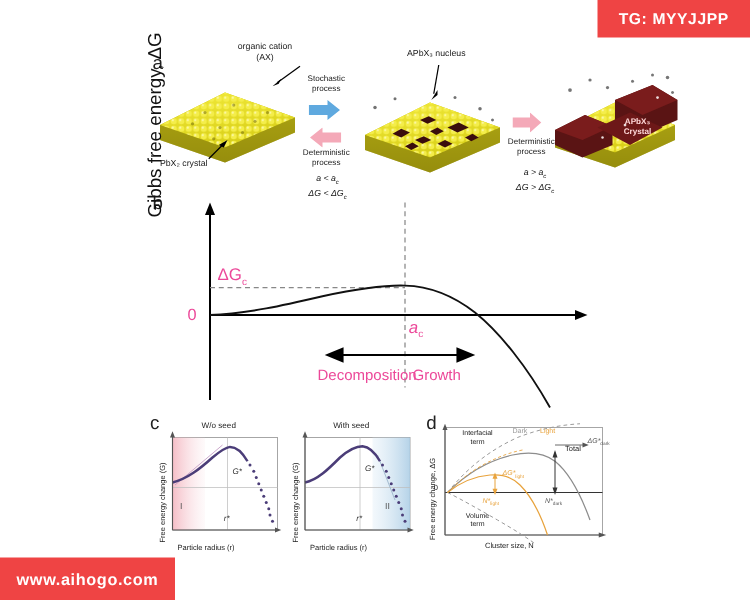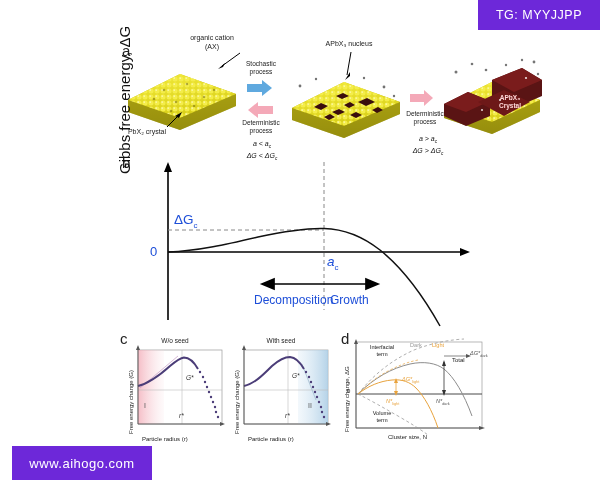--- a/index.html
+++ b/index.html
@@ -6,26 +6,26 @@
   body{
     width:600px;height:480px;position:relative;overflow:hidden;
     background:#ffffff;
     font-family:"Liberation Sans","DejaVu Sans",sans-serif;
     color:#111;
   }
   .fig{position:absolute;inset:0;}
 
   
   .badge{
-    position:absolute;background:#6d28d9;color:#fff;
+    position:absolute;background:#ef4444;color:#fff;
     display:flex;align-items:center;justify-content:center;
-    font-weight:normal;letter-spacing:.5px;
+    font-weight:bold;letter-spacing:.5px;
   }
   #tg-badge{right:0;top:0;width:122px;height:30px;font-size:12.5px;}
-  #site-badge{left:0;bottom:0;width:140px;height:34px;font-size:13px;margin-left:12px;}
+  #site-badge{left:0;bottom:0;width:140px;height:34px;font-size:13px;}
 
   
   .panel-letter{
     position:absolute;font-size:15px;color:#222;font-weight:400;
     font-family:"Liberation Sans",sans-serif;
   }
 
   
   #panel-a{position:absolute;left:110px;top:34px;width:400px;height:125px;}
   .slab{position:absolute;}
@@ -35,21 +35,21 @@
   .cond{position:absolute;font-size:7px;font-style:italic;text-align:center;line-height:1.3;color:#111;}
   .arrow-lbl{position:absolute;font-size:6.5px;text-align:center;line-height:1.25;color:#1a1a1a;}
 
   
   #panel-b{position:absolute;left:118px;top:160px;width:360px;height:168px;}
   .b-ylabel{
     position:absolute;left:-2px;top:14px;width:140px;
     transform:rotate(-90deg);transform-origin:0 0;
     font-size:15px;white-space:nowrap;
   }
-  .b-txt{position:absolute;font-size:13.5px;color:#1d4ed8;}
+  .b-txt{position:absolute;font-size:13.5px;color:#ec4899;}
   .b-sub{font-size:8px;}
 
   
   #panel-c{position:absolute;left:118px;top:332px;width:215px;height:115px;}
   #panel-d{position:absolute;left:340px;top:332px;width:150px;height:115px;}
   .mini-title{position:absolute;font-size:6.5px;color:#222;text-align:center;width:100%;}
   .axlab{position:absolute;font-size:6px;color:#222;}
   .axlab.vert{transform:rotate(-90deg);transform-origin:0 0;white-space:nowrap;}
   .roman{position:absolute;font-size:7px;color:#555;}
   .dlab{position:absolute;font-size:5.6px;line-height:1.2;color:#222;}

